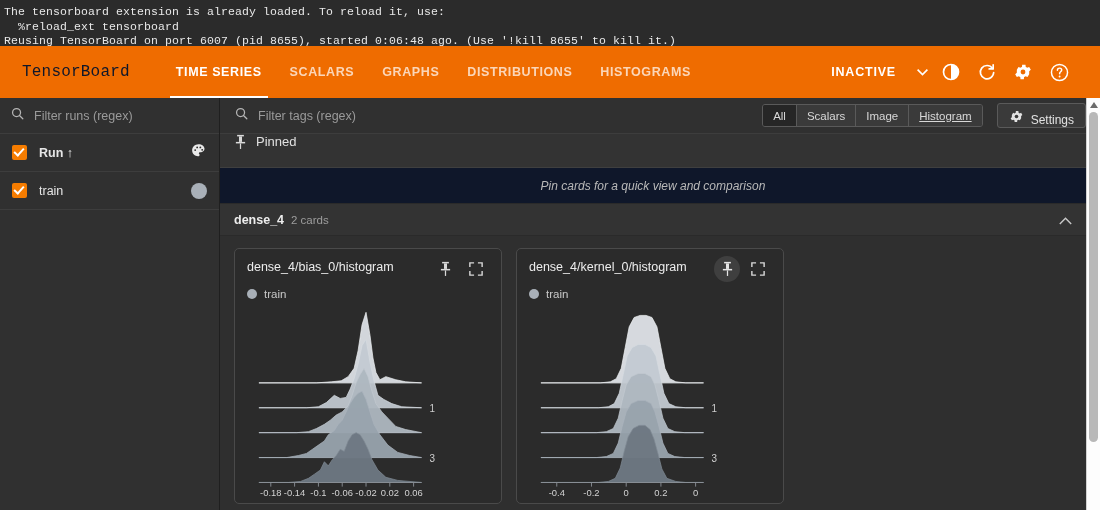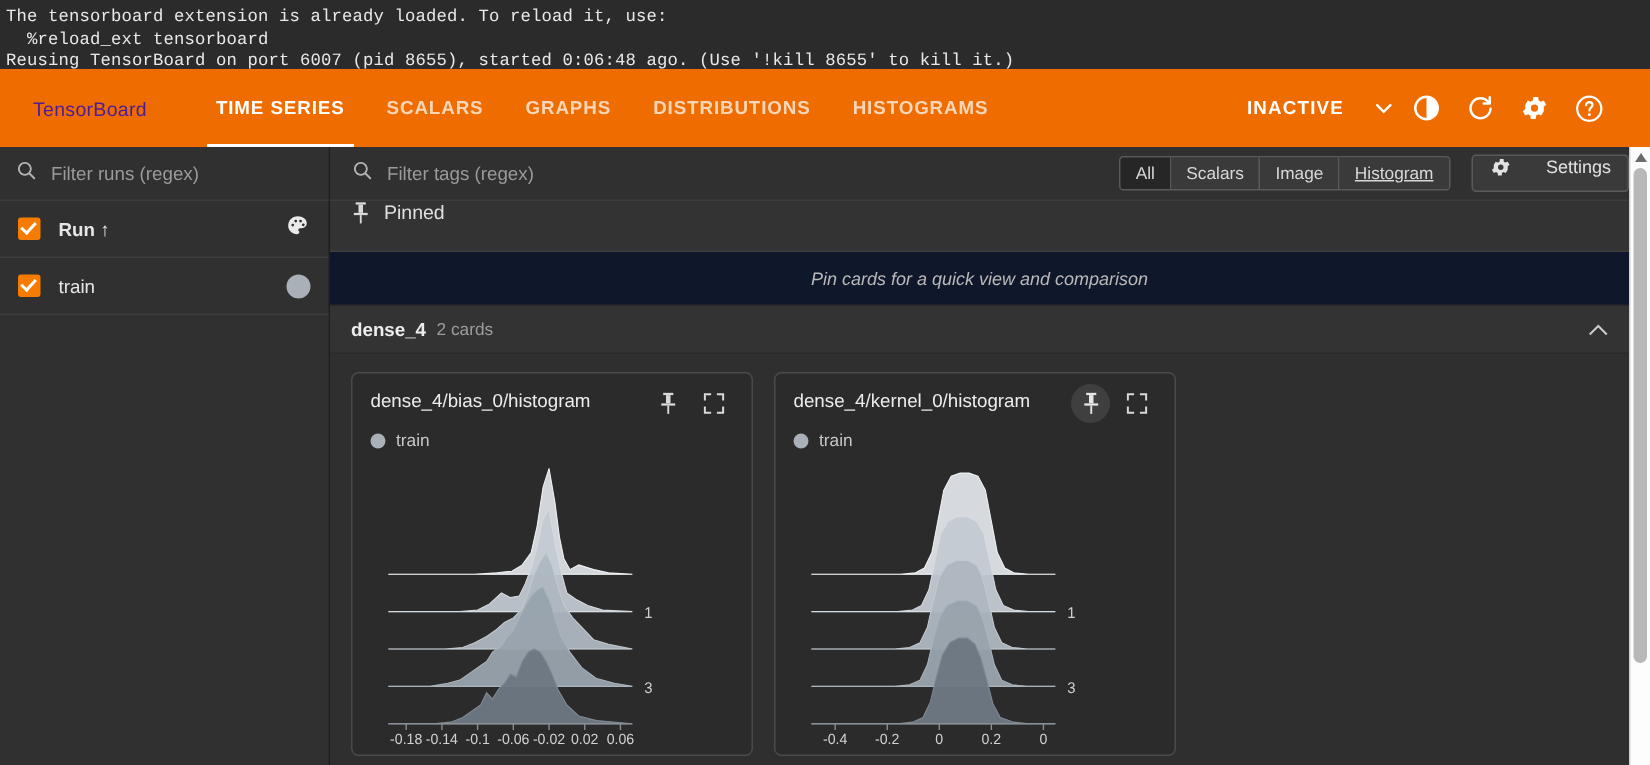--- a/index.html
+++ b/index.html
@@ -25,26 +25,27 @@
 
   
   .appbar {
     height: 52px;
     background: #ef6c00;
     display: flex;
     align-items: center;
     position: relative;
   }
   .brand {
-    color: #4c1d95;
-    font-size: 13px;
+    color: #0f172a;
+    font-size: 16px;
     font-weight: 400;
     padding-left: 22px;
     padding-right: 32px;
     letter-spacing: 0.2px;
+    font-family: Liberation Mono, monospace;
   }
   .tabs { display: flex; align-items: stretch; height: 52px; justify-content: space-between; }
   .tab {
     display: flex; align-items: center;
     padding: 0 14px;
     color: rgba(255,255,255,0.72);
     font-size: 12.5px;
     font-weight: 600;
     letter-spacing: 0.6px;
     position: relative;
@@ -165,21 +166,21 @@
     display: flex; align-items: center;
     color: #d8d8d8;
     font-size: 11.5px;
     border-right: 1px solid #5a5a5a;
     cursor: pointer;
     background: #3a3a3a;
   }
   .toggle-group .tg:last-child { border-right: none; text-decoration: underline; }
   .toggle-group .tg.sel { background: #262626; }
   .settings-btn {
-    display: flex; align-items: flex-start; gap: 23px;
+    display: flex; align-items: flex-end; gap: 7px;
     border: 1px solid #5a5a5a;
     border-radius: 3px;
     height: 25px;
     padding: 0 11px;
     color: #e2e2e2;
     font-size: 12px;
     background: #3a3a3a;
     cursor: pointer;
   }
 

